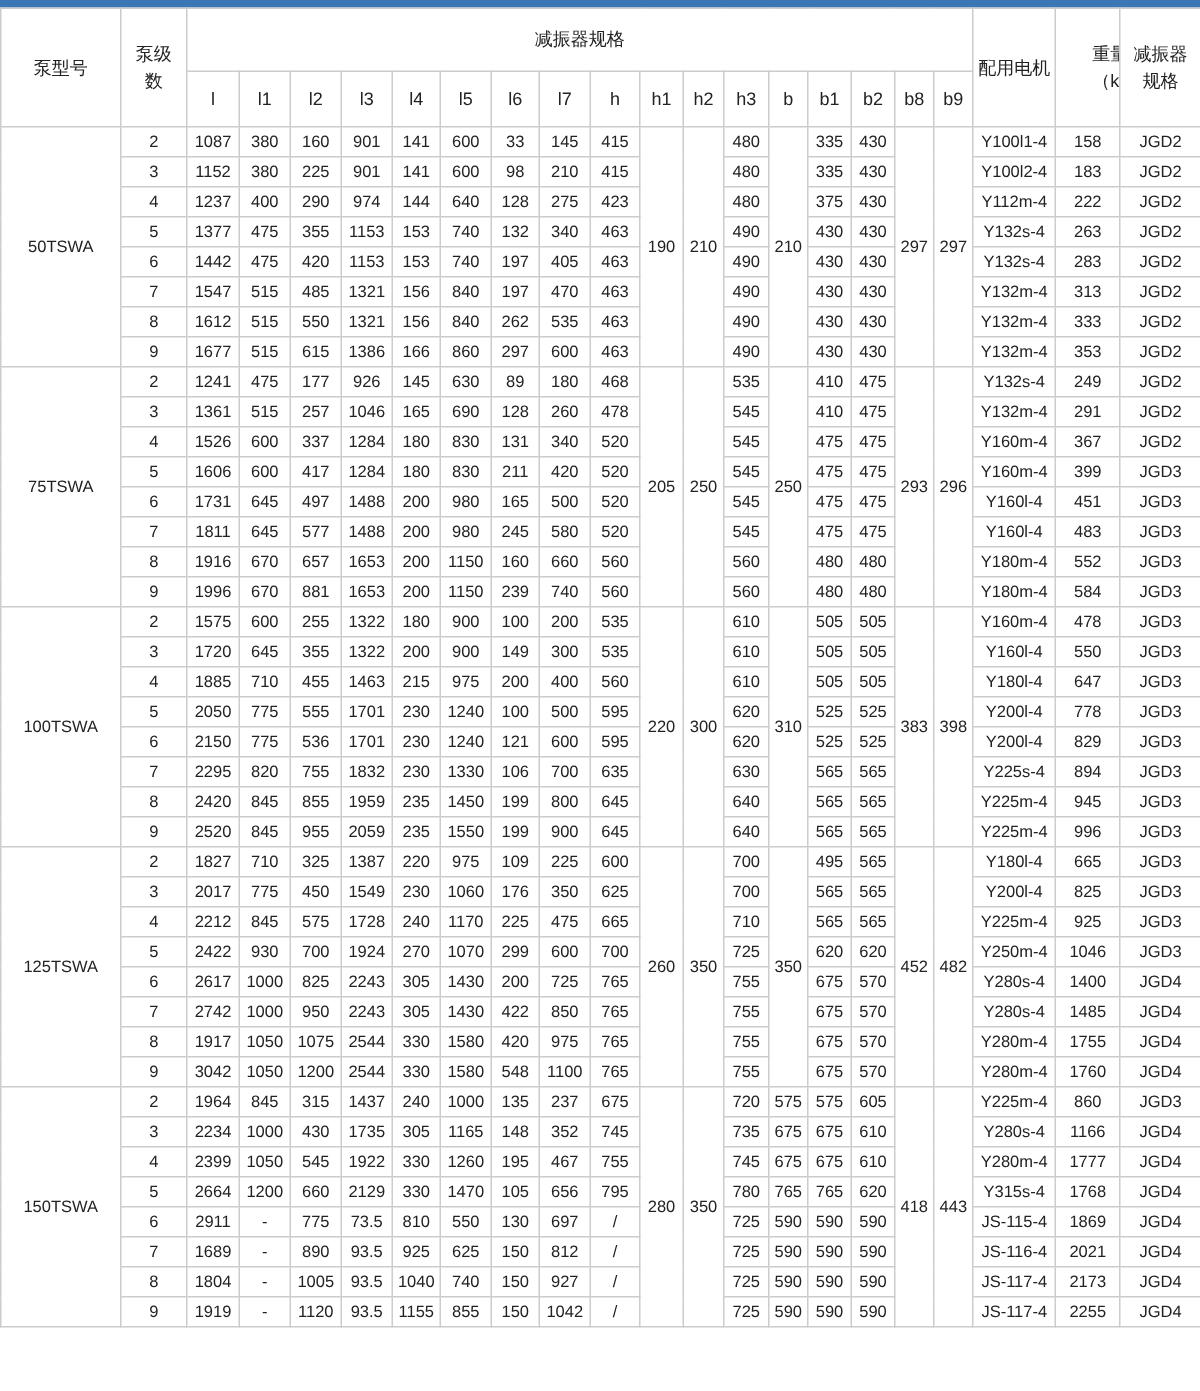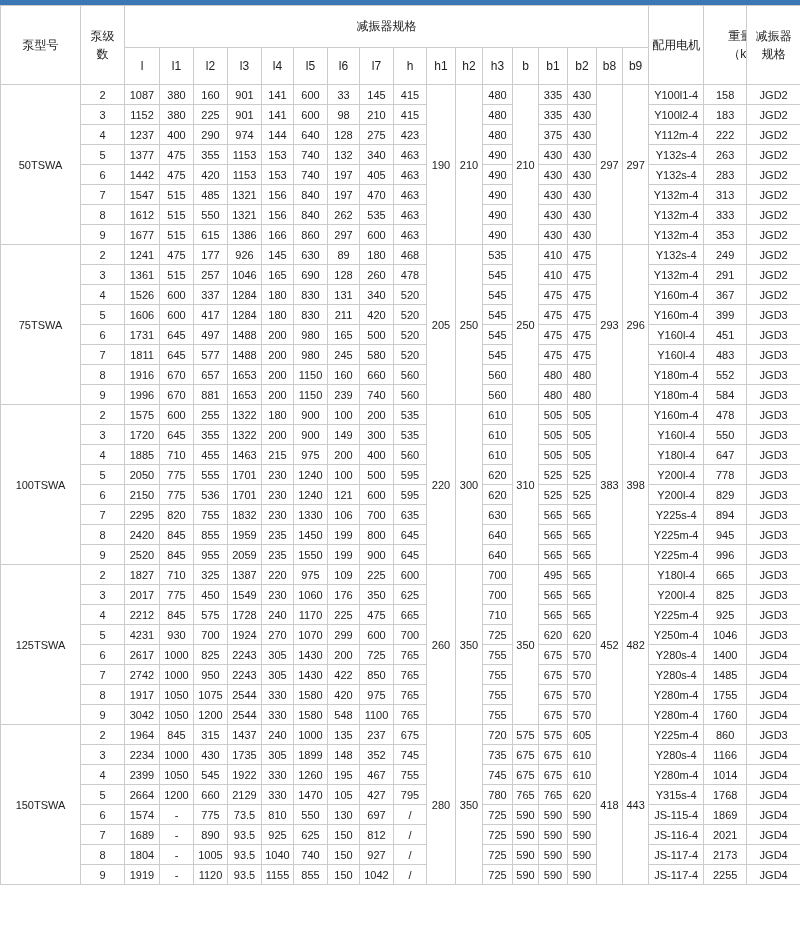--- a/index.html
+++ b/index.html
@@ -614,21 +614,21 @@
           <td>665</td>
           <td>710</td>
           <td>565</td>
           <td>565</td>
           <td>Y225m-4</td>
           <td>925</td>
           <td>JGD3</td>
         </tr>
         <tr>
           <td>5</td>
-          <td>4231</td>
+          <td>2422</td>
           <td>930</td>
           <td>700</td>
           <td>1924</td>
           <td>270</td>
           <td>1070</td>
           <td>299</td>
           <td>600</td>
           <td>700</td>
           <td>725</td>
           <td>620</td>
@@ -733,21 +733,21 @@
           <td>860</td>
           <td>JGD3</td>
         </tr>
         <tr>
           <td>3</td>
           <td>2234</td>
           <td>1000</td>
           <td>430</td>
           <td>1735</td>
           <td>305</td>
-          <td>1899</td>
+          <td>1165</td>
           <td>148</td>
           <td>352</td>
           <td>745</td>
           <td>735</td>
           <td>675</td>
           <td>675</td>
           <td>610</td>
           <td>Y280s-4</td>
           <td>1166</td>
           <td>JGD4</td>
@@ -761,45 +761,45 @@
           <td>330</td>
           <td>1260</td>
           <td>195</td>
           <td>467</td>
           <td>755</td>
           <td>745</td>
           <td>675</td>
           <td>675</td>
           <td>610</td>
           <td>Y280m-4</td>
-          <td>1014</td>
+          <td>1777</td>
           <td>JGD4</td>
         </tr>
         <tr>
           <td>5</td>
           <td>2664</td>
           <td>1200</td>
           <td>660</td>
           <td>2129</td>
           <td>330</td>
           <td>1470</td>
           <td>105</td>
-          <td>427</td>
+          <td>656</td>
           <td>795</td>
           <td>780</td>
           <td>765</td>
           <td>765</td>
           <td>620</td>
           <td>Y315s-4</td>
           <td>1768</td>
           <td>JGD4</td>
         </tr>
         <tr>
           <td>6</td>
-          <td>1574</td>
+          <td>2911</td>
           <td>-</td>
           <td>775</td>
           <td>73.5</td>
           <td>810</td>
           <td>550</td>
           <td>130</td>
           <td>697</td>
           <td>/</td>
           <td>725</td>
           <td>590</td>

